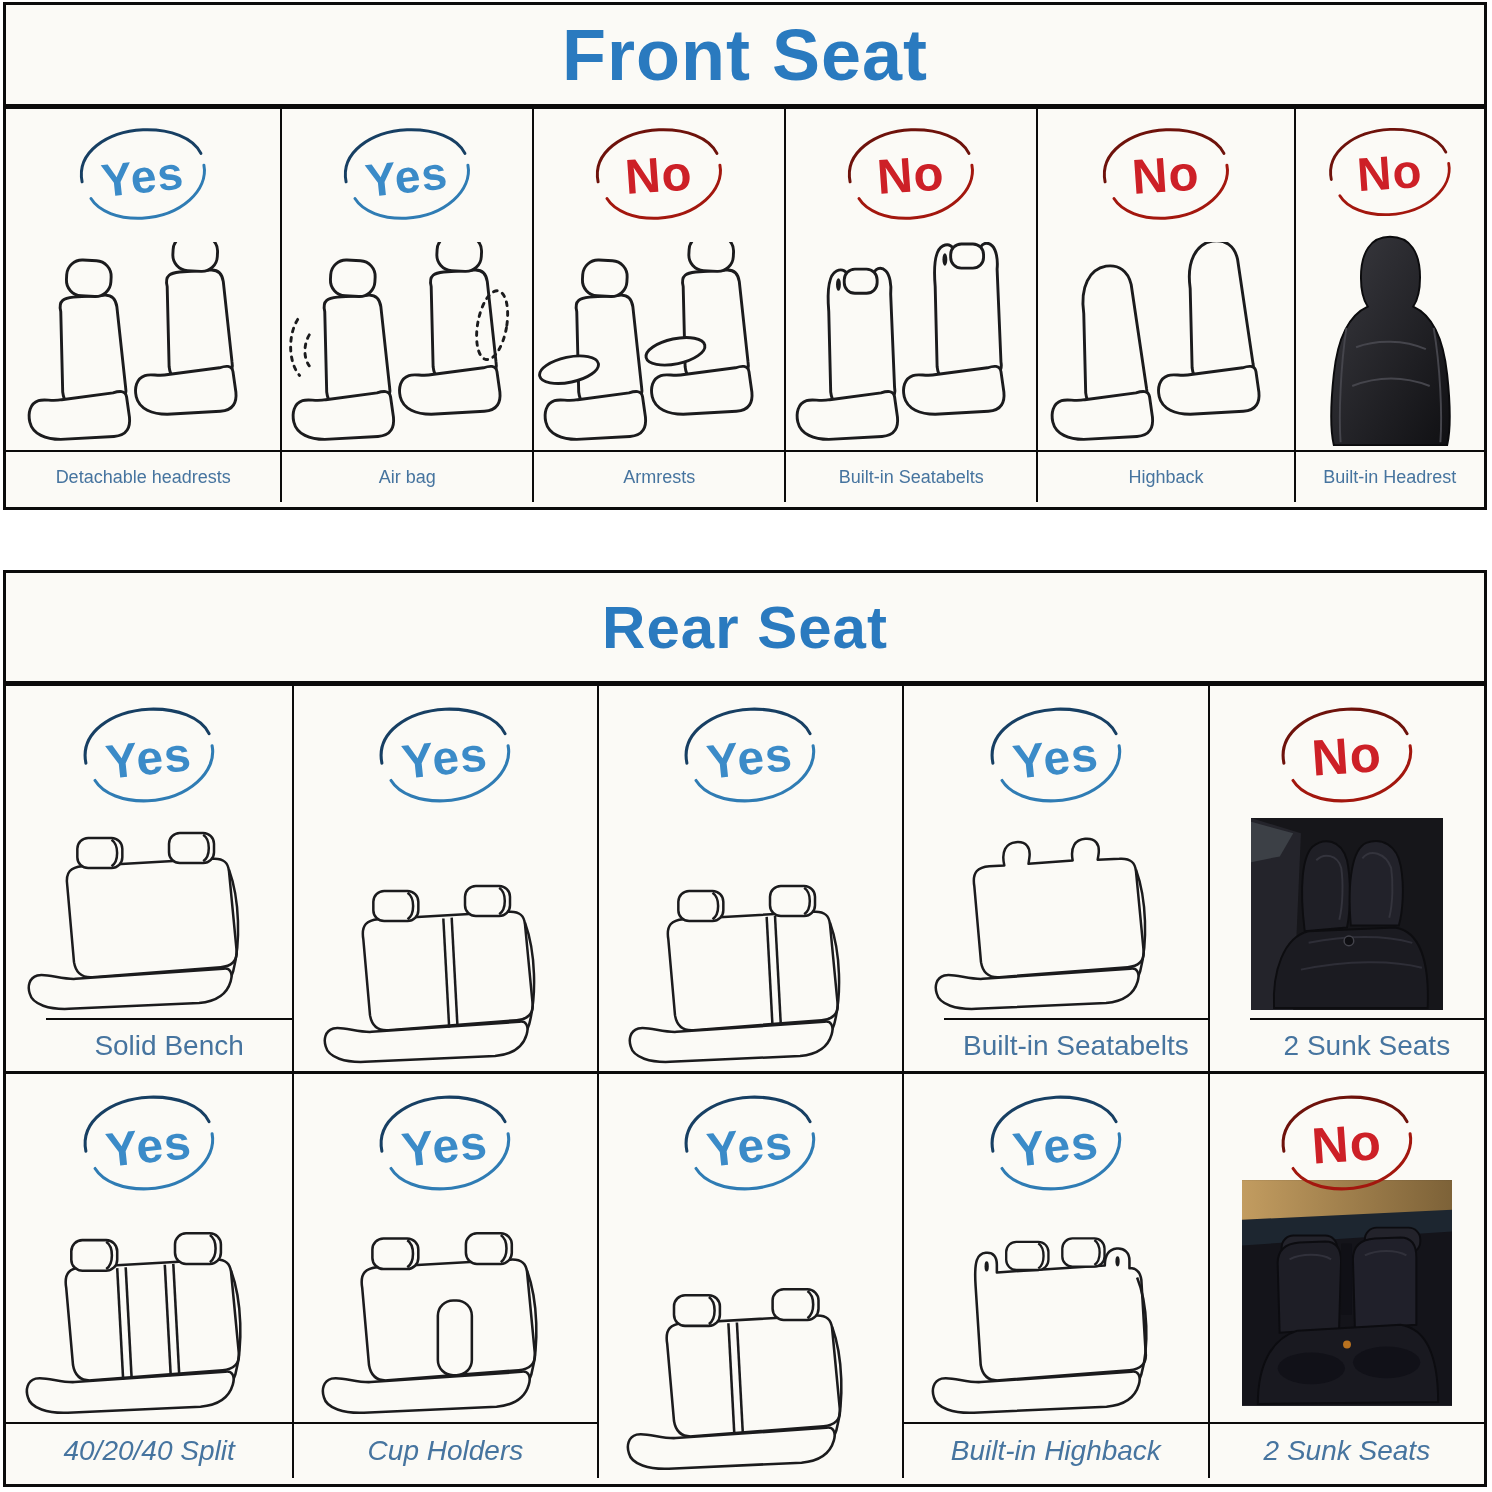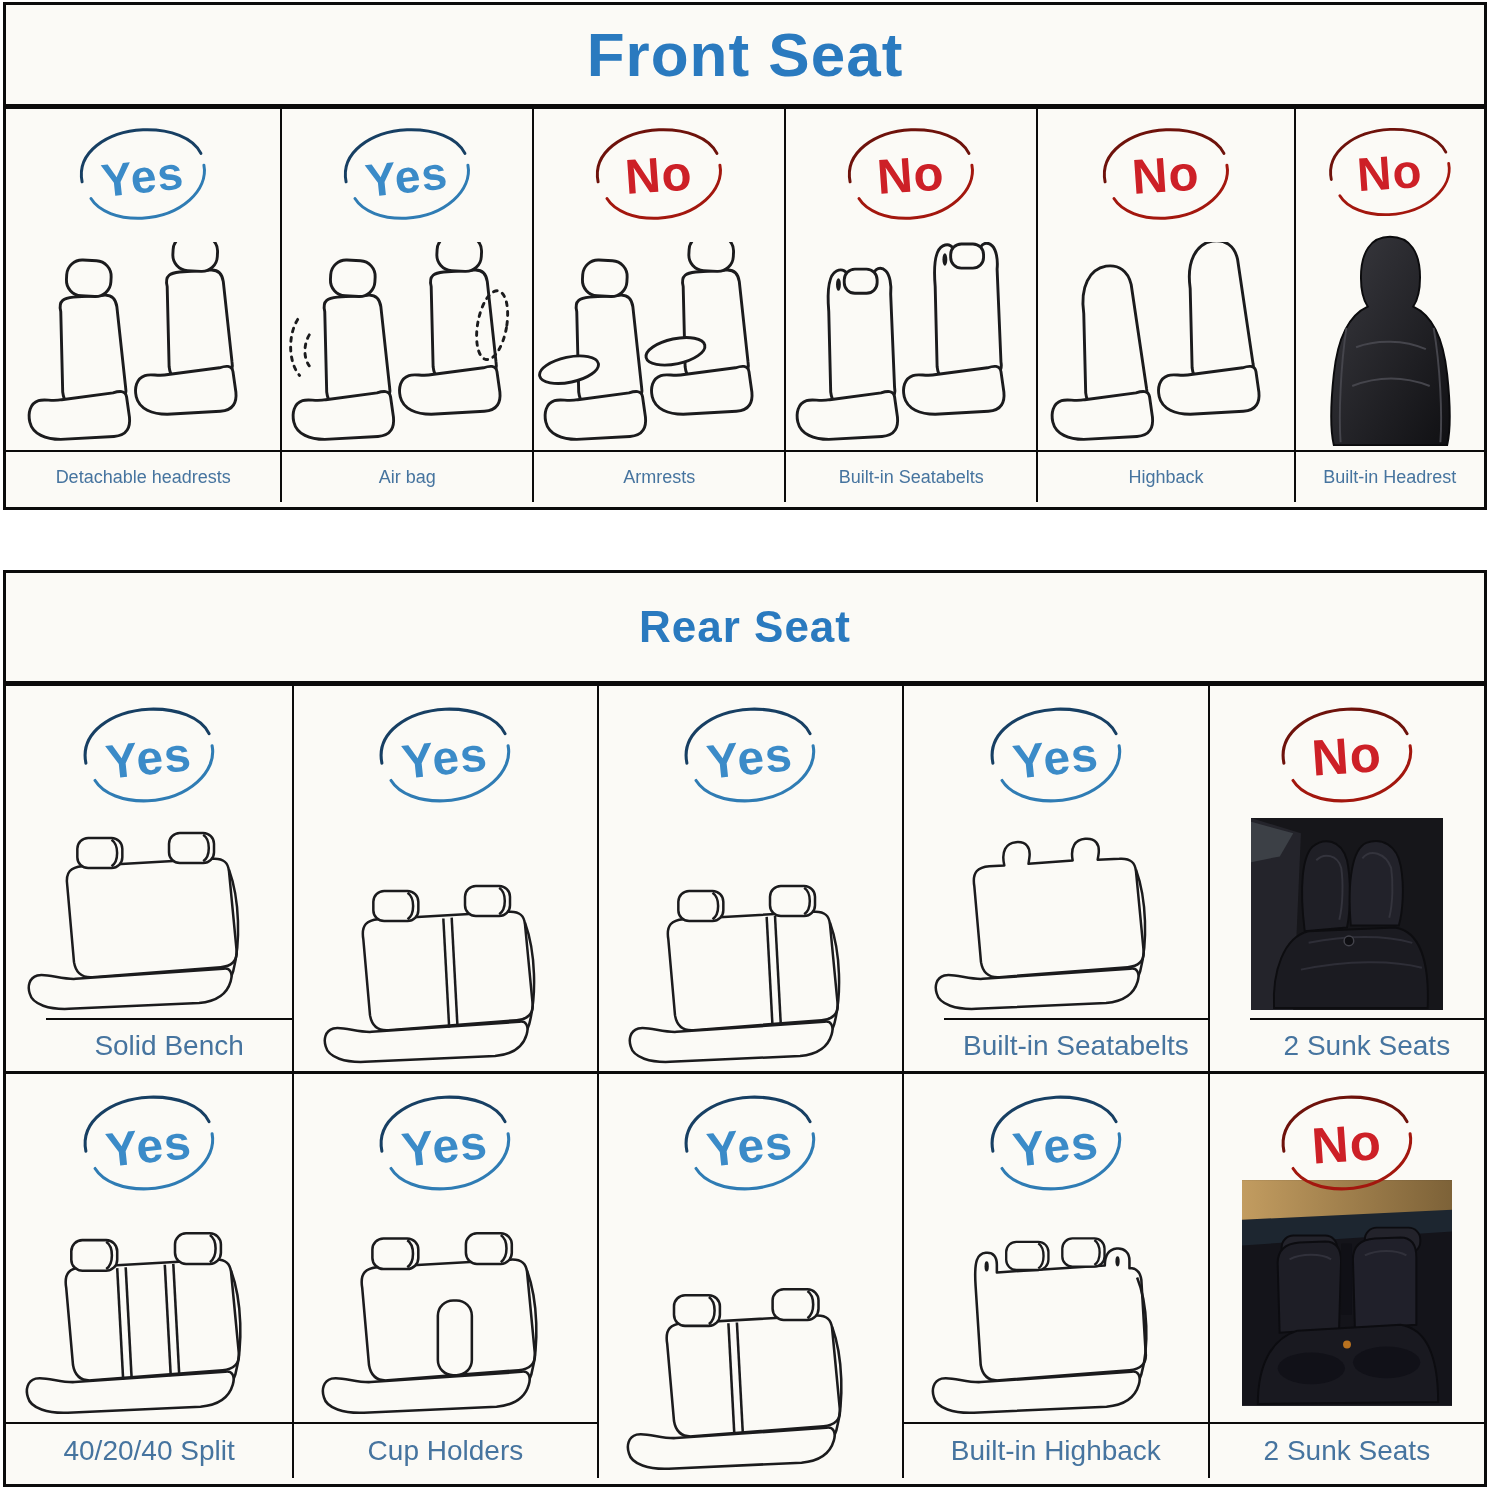--- a/index.html
+++ b/index.html
@@ -11,37 +11,37 @@
   body{position:relative;overflow:hidden}
 
   .section{position:absolute;left:3px;width:1484px;border:3px solid var(--border);background:var(--cell-bg);}
   .section-front{top:2px;height:508px;}
   .section-rear{top:570px;height:917px;}
 
   .sec-header{display:flex;align-items:center;justify-content:center;border-bottom:5px solid var(--border);background:var(--cell-bg);}
   .section-front .sec-header{height:104px;}
   .section-rear .sec-header{height:113px;}
   .sec-title{font-weight:bold;color:var(--title-color);letter-spacing:1px;}
-  .section-front .sec-title{font-size:62px;}
-  .section-rear .sec-title{font-size:44px;}
+  .section-front .sec-title{font-size:72px;}
+  .section-rear .sec-title{font-size:60px;}
 
   .grid{display:grid;width:100%;}
   .front-grid{grid-template-columns:18.7% 17.05% 17.05% 17.05% 17.4% 12.75%;height:393px;}
   .rear-grid{grid-template-columns:19.5% 20.6% 20.65% 20.7% 18.55%;}
   .rear-grid.row1{height:388px;border-bottom:3px solid var(--border);}
   .rear-grid.row2{height:404px;}
 
   .cell{display:flex;flex-direction:column;border-right:2.5px solid var(--border);background:var(--cell-bg);min-width:0;}
   .cell:last-child{border-right:none;}
   .cell-art{flex:1;display:flex;flex-direction:column;align-items:center;overflow:hidden;position:relative;}
   .cell-label{border-top:2.5px solid var(--border);display:flex;align-items:center;justify-content:center;
               color:var(--label-color);white-space:nowrap;}
   .front-grid .cell-label{height:52px;font-size:18px;}
   .rear-grid.row1 .cell-label{height:53px;font-size:28px;margin-left:40px;}
-  .rear-grid.row2 .cell-label{height:56px;font-size:28px;}
+  .rear-grid.row2 .cell-label{height:56px;font-size:28px;font-style:italic;}
 
   .stamp{flex:0 0 auto;margin-top:10px;z-index:2;}
   .rear-grid .stamp{margin-top:12px;}
   .sw{fill:none;stroke-width:3;stroke-linecap:round;}
   .v-yes .sw1{stroke:#173f63}.v-yes .sw2{stroke:#2f7cb4}
   .v-no  .sw1{stroke:#6e120b}.v-no  .sw2{stroke:#a3170e}
   .word{font-family:"Liberation Sans",sans-serif;font-weight:bold;letter-spacing:1px;}
   .v-yes .word{fill:var(--yes-color);font-size:47px;}
   .v-no  .word{fill:var(--no-color);font-size:50px;}
 

